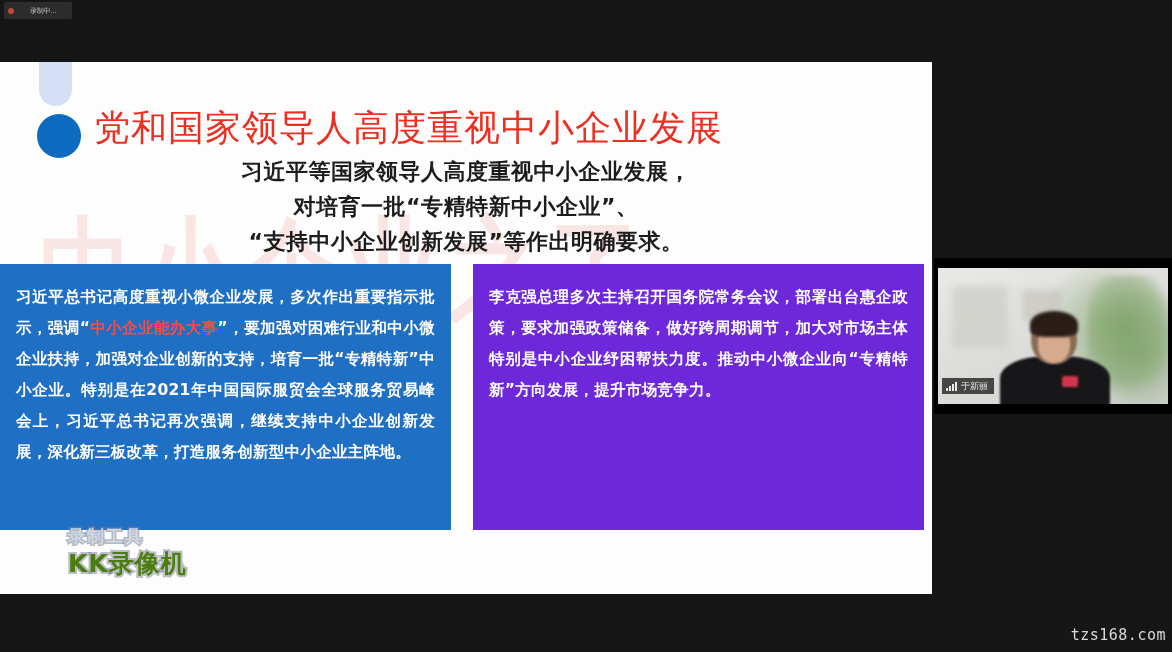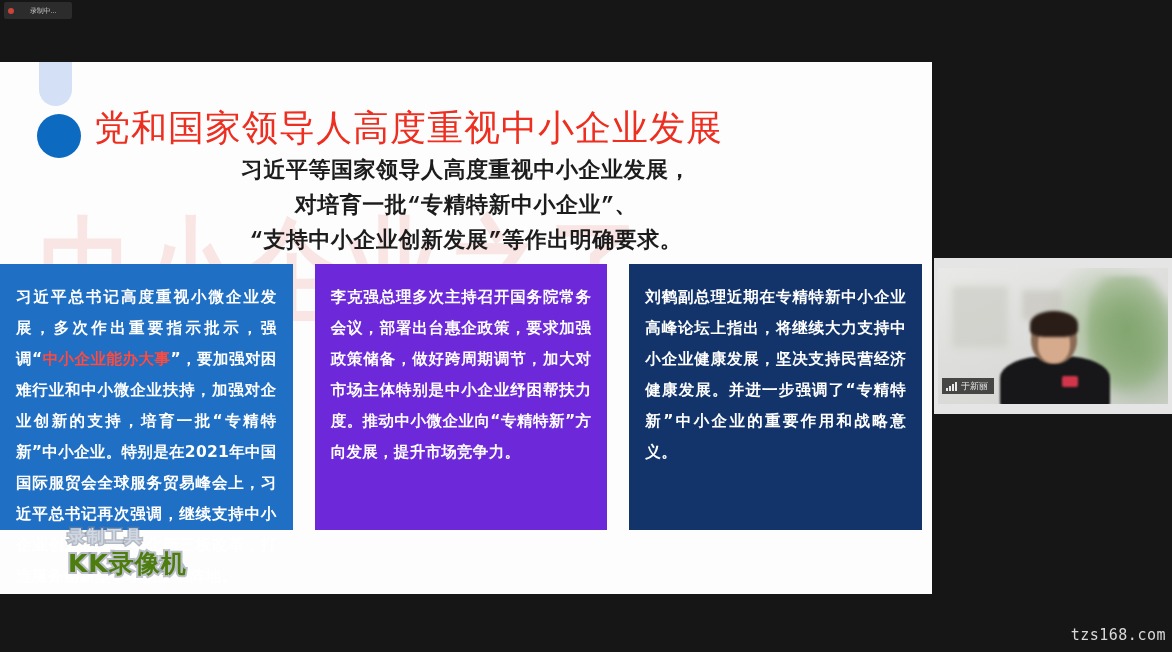--- a/index.html
+++ b/index.html
@@ -71,21 +71,20 @@
     font-size: 36px; font-weight: normal;
     color: #ec2f20;
     letter-spacing: 1px;
     white-space: nowrap;
   }
 
   #subtitle-block {
     position: absolute; left: 0; top: 92px;
     width: 932px;
     text-align: center;
-    font-family: Liberation Mono, monospace;
   }
   #subtitle-block .sub-line {
     font-size: 22px; font-weight: bold;
     color: #1c1c1c;
     line-height: 35px;
     letter-spacing: 0.5px;
     white-space: nowrap;
   }
 
   
@@ -130,21 +129,21 @@
     -webkit-text-stroke: 4px rgba(120,130,145,0.5);
     paint-order: stroke fill;
     letter-spacing: 1px;
     margin-top: -1px;
   }
 
   
   #webcam {
     position: absolute; left: 934px; top: 258px;
     width: 238px; height: 156px;
-    background: #e5e5e5;
+    background: #000000;
     overflow: hidden;
   }
   #webcam-video {
     position: absolute; left: 4px; top: 10px;
     width: 230px; height: 136px;
     overflow: hidden;
     background:
       radial-gradient(circle at 74% 42%, rgba(150,180,130,0.85) 0%, rgba(150,180,130,0) 36%),
       radial-gradient(circle at 88% 62%, rgba(120,160,105,0.8) 0%, rgba(120,160,105,0) 30%),
       linear-gradient(160deg, #e9e9e7 0%, #dededc 42%, #d2d2cf 100%);
@@ -247,23 +246,20 @@
       <div class="sub-line">对培育一批“专精特新中小企业”、</div>
       <div class="sub-line">“支持中小企业创新发展”等作出明确要求。</div>
     </div>
 
     <div id="cards">
       <div class="card c1" style="background: rgb(31, 111, 196);">
         <span>习近平总书记高度重视小微企业发展，多次作出重要指示批示，强调“</span><span class="hl">中小企业能办大事</span><span>”，要加强对困难行业和中小微企业扶持，加强对企业创新的支持，培育一批“专精特新”中小企业。特别是在2021年中国国际服贸会全球服务贸易峰会上，习近平总书记再次强调，继续支持中小企业创新发展，深化新三板改革，打造服务创新型中小企业主阵地。</span>
       </div>
       <div class="card c2" style="background: #6d28d9;">
         <span>李克强总理多次主持召开国务院常务会议，部署出台惠企政策，要求加强政策储备，做好跨周期调节，加大对市场主体特别是中小企业纾困帮扶力度。推动中小微企业向“专精特新”方向发展，提升市场竞争力。</span>
-      </div>
-      <div class="card c3" style="background: rgb(18, 52, 107);">
-        <span>刘鹤副总理近期在专精特新中小企业高峰论坛上指出，将继续大力支持中小企业健康发展，坚决支持民营经济健康发展。并进一步强调了“专精特新”中小企业的重要作用和战略意义。</span>
       </div>
     </div>
 
     <div id="kk-watermark">
       <div id="kk-line1">录制工具</div>
       <div id="kk-line2">KK录像机</div>
     </div>
 
   </div>
 

